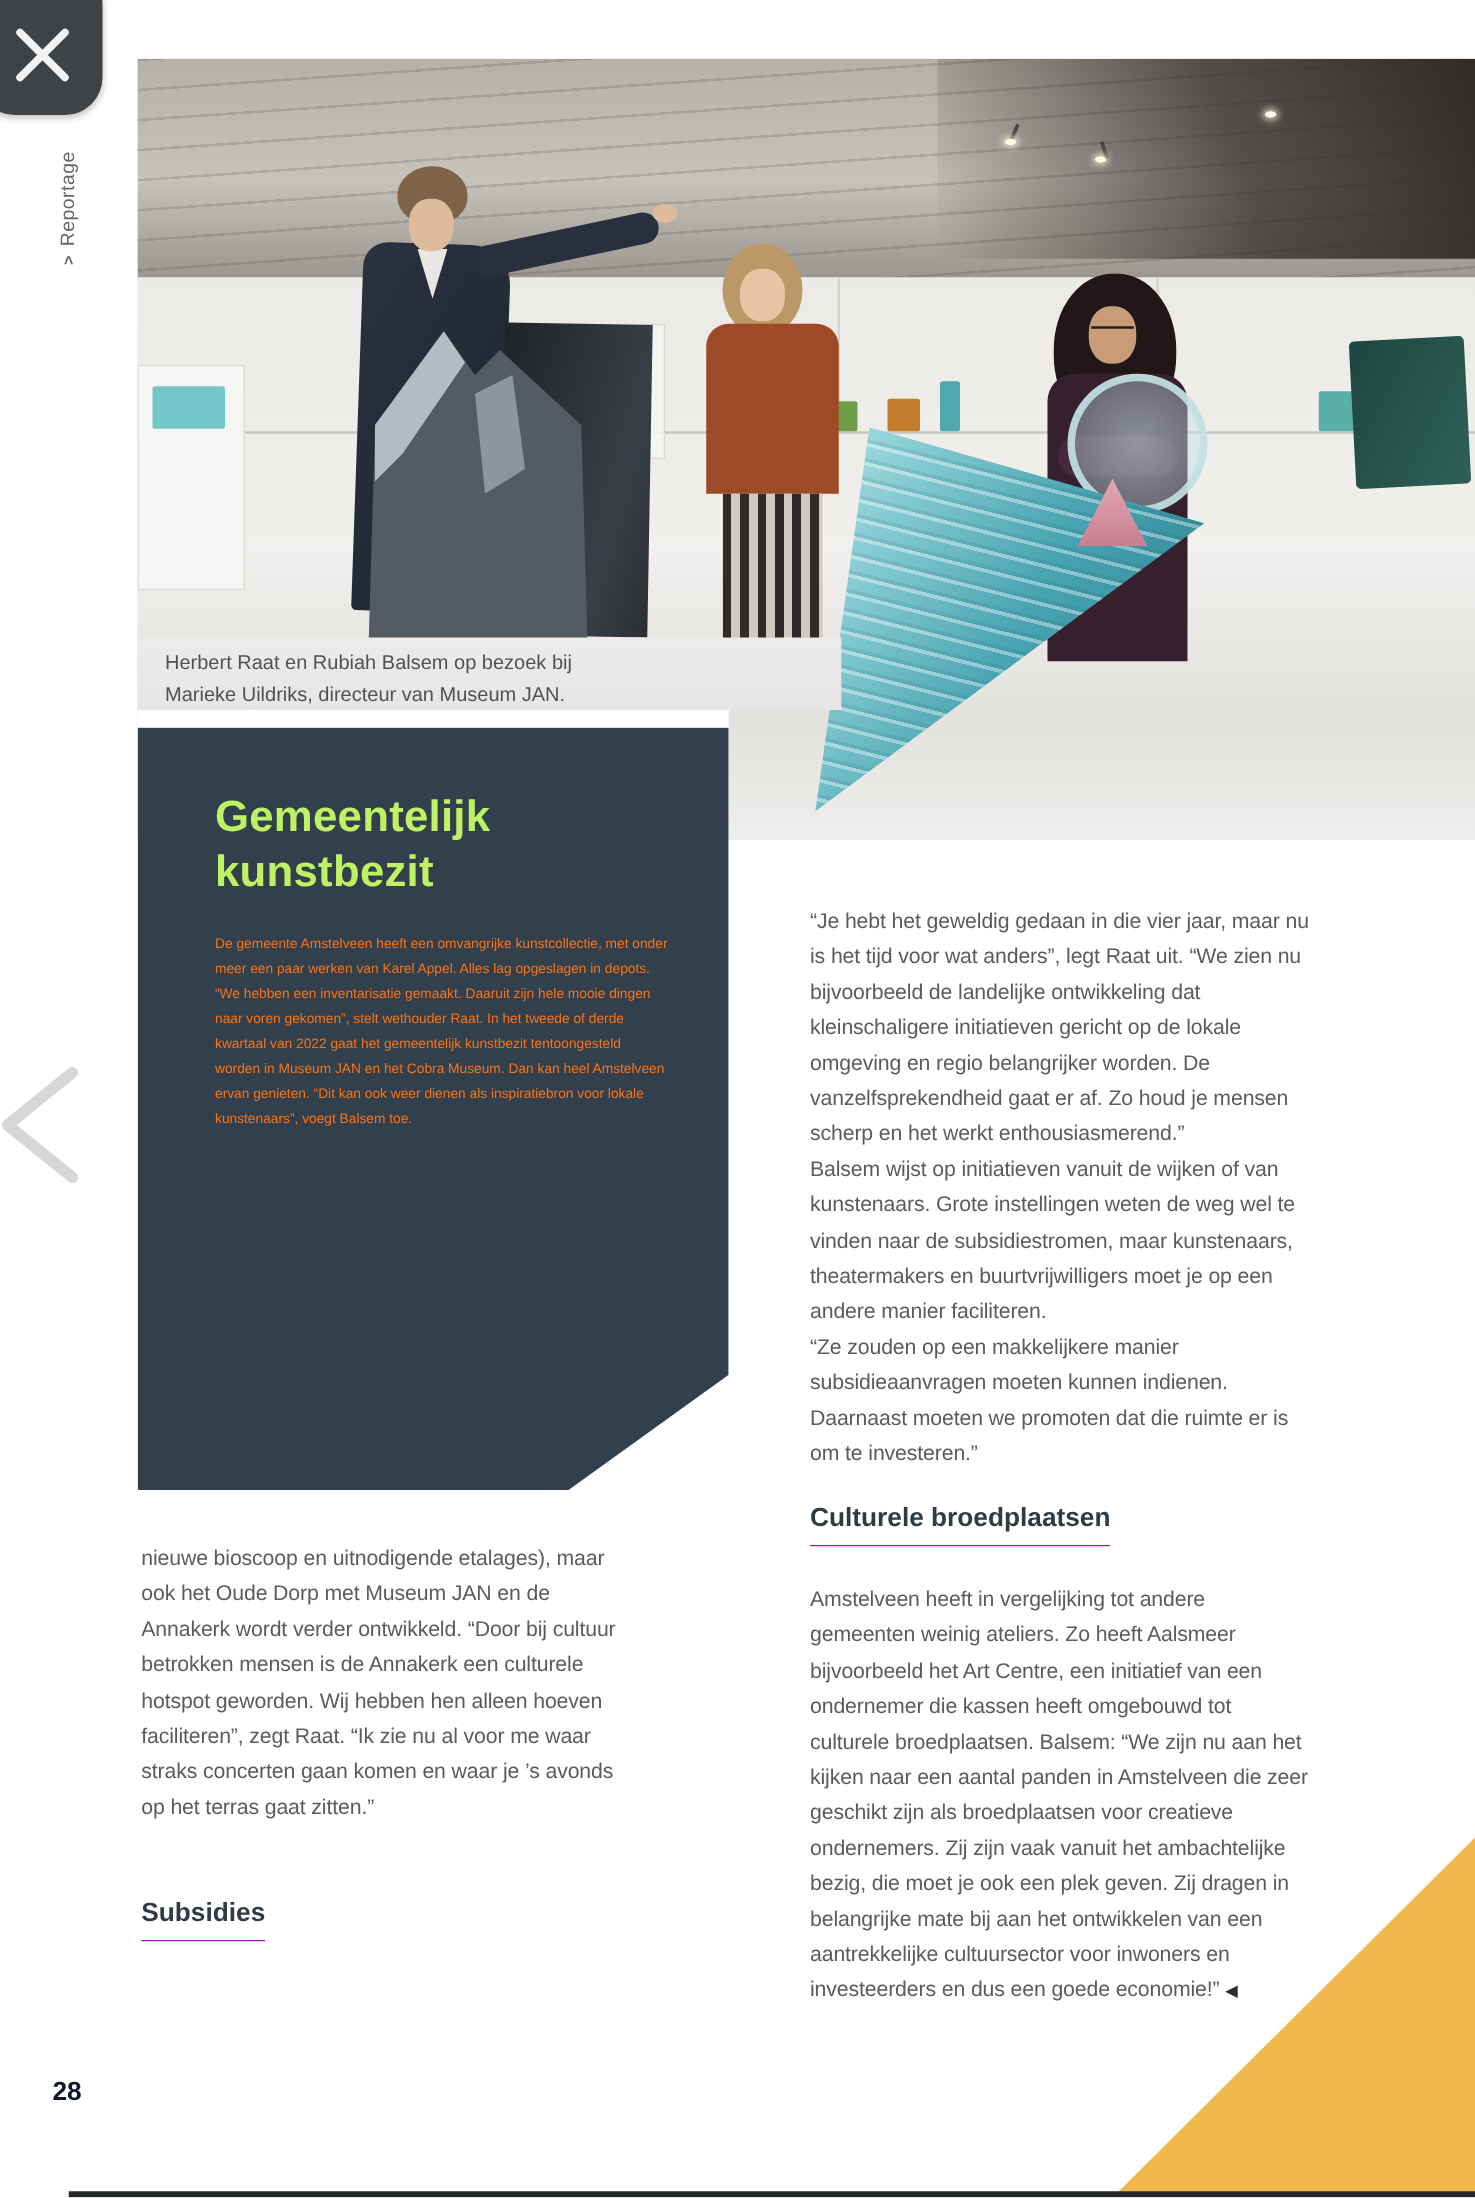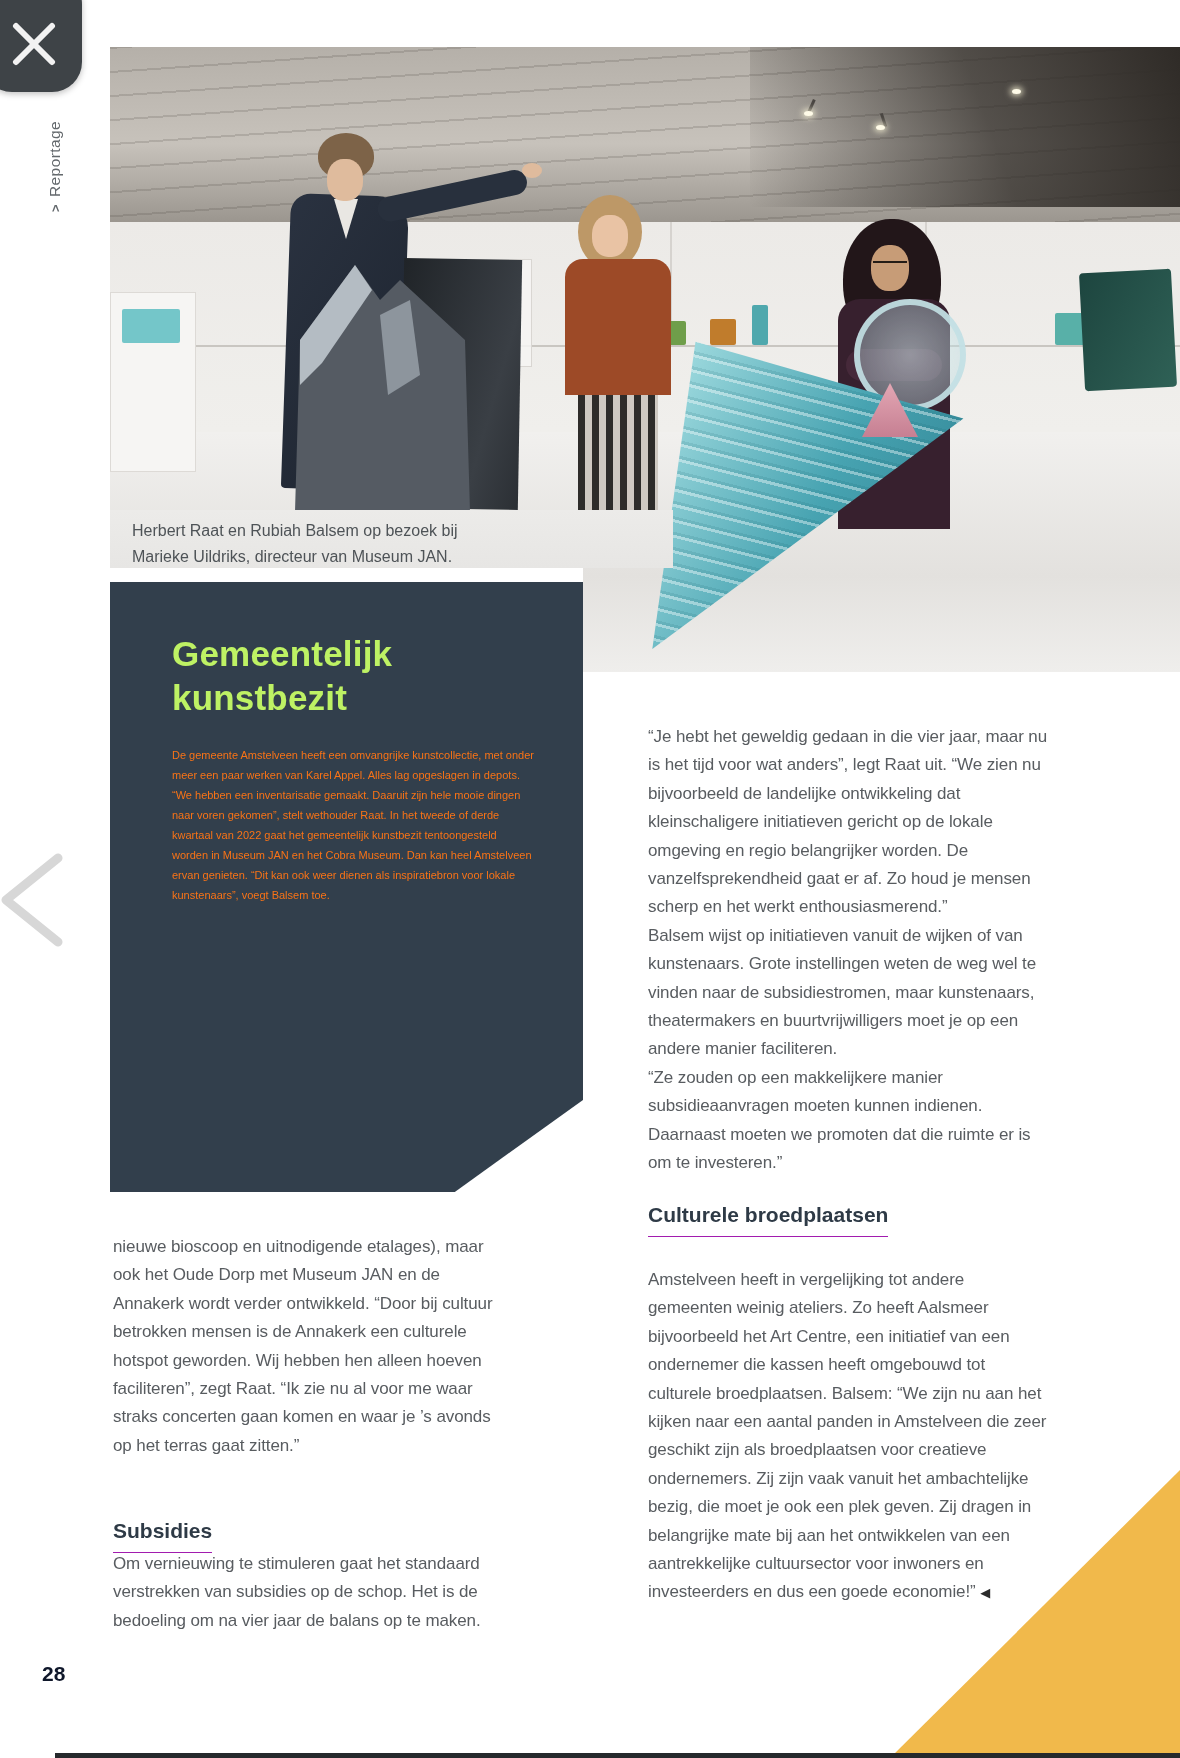--- a/index.html
+++ b/index.html
@@ -187,21 +187,20 @@
   </div>
   <div class="caption-gap"></div>
 
   <div class="feature-box">
     <h1>Gemeentelijk kunstbezit</h1>
     <p>De gemeente Amstelveen heeft een omvangrijke kunstcollectie, met onder meer een paar werken van Karel Appel. Alles lag opgeslagen in depots. “We hebben een inventarisatie gemaakt. Daaruit zijn hele mooie dingen naar voren gekomen”, stelt wethouder Raat. In het tweede of derde kwartaal van 2022 gaat het gemeentelijk kunstbezit tentoongesteld worden in Museum JAN en het Cobra Museum. Dan kan heel Amstelveen ervan genieten. “Dit kan ook weer dienen als inspiratiebron voor lokale kunstenaars”, voegt Balsem toe.</p>
   </div>
 
   <p class="col-p" id="left-p1">nieuwe bioscoop en uitnodigende etalages), maar ook het Oude Dorp met Museum JAN en de Annakerk wordt verder ontwikkeld. “Door bij cultuur betrokken mensen is de Annakerk een culturele hotspot geworden. Wij hebben hen alleen hoeven faciliteren”, zegt Raat. “Ik zie nu al voor me waar straks concerten gaan komen en waar je ’s avonds op het terras gaat zitten.”</p>
   <h2 class="col-h" id="left-h"><span class="hline">Subsidies</span></h2>
-  <p class="col-p" id="left-p2">Om vernieuwing te stimuleren gaat het standaard verstrekken van subsidies op de schop. Het is de bedoeling om na vier jaar de balans op te maken.</p>
 
   <div class="col-p" id="right-b1">
     <p>“Je hebt het geweldig gedaan in die vier jaar, maar nu is het tijd voor wat anders”, legt Raat uit. “We zien nu bijvoorbeeld de landelijke ontwikkeling dat kleinschaligere initiatieven gericht op de lokale omgeving en regio belangrijker worden. De vanzelfsprekendheid gaat er af. Zo houd je mensen scherp en het werkt enthousiasmerend.”</p>
     <p>Balsem wijst op initiatieven vanuit de wijken of van kunstenaars. Grote instellingen weten de weg wel te vinden naar de subsidiestromen, maar kunstenaars, theatermakers en buurtvrijwilligers moet je op een andere manier faciliteren.</p>
     <p>“Ze zouden op een makkelijkere manier subsidieaanvragen moeten kunnen indienen. Daarnaast moeten we promoten dat die ruimte er is om te investeren.”</p>
   </div>
   <h2 class="col-h" id="right-h"><span class="hline">Culturele broedplaatsen</span></h2>
   <p class="col-p" id="right-p2">
     <span>Amstelveen heeft in vergelijking tot andere gemeenten weinig ateliers. Zo heeft Aalsmeer bijvoorbeeld het Art Centre, een initiatief van een ondernemer die kassen heeft omgebouwd tot culturele broedplaatsen. Balsem: “We zijn nu aan het kijken naar een aantal panden in Amstelveen die zeer geschikt zijn als broedplaatsen voor creatieve ondernemers. Zij zijn vaak vanuit het ambachtelijke bezig, die moet je ook een plek geven. Zij dragen in belangrijke mate bij aan het ontwikkelen van een aantrekkelijke cultuursector voor inwoners en investeerders en dus een goede economie!”</span>
     <span class="end-mark">◀</span>

